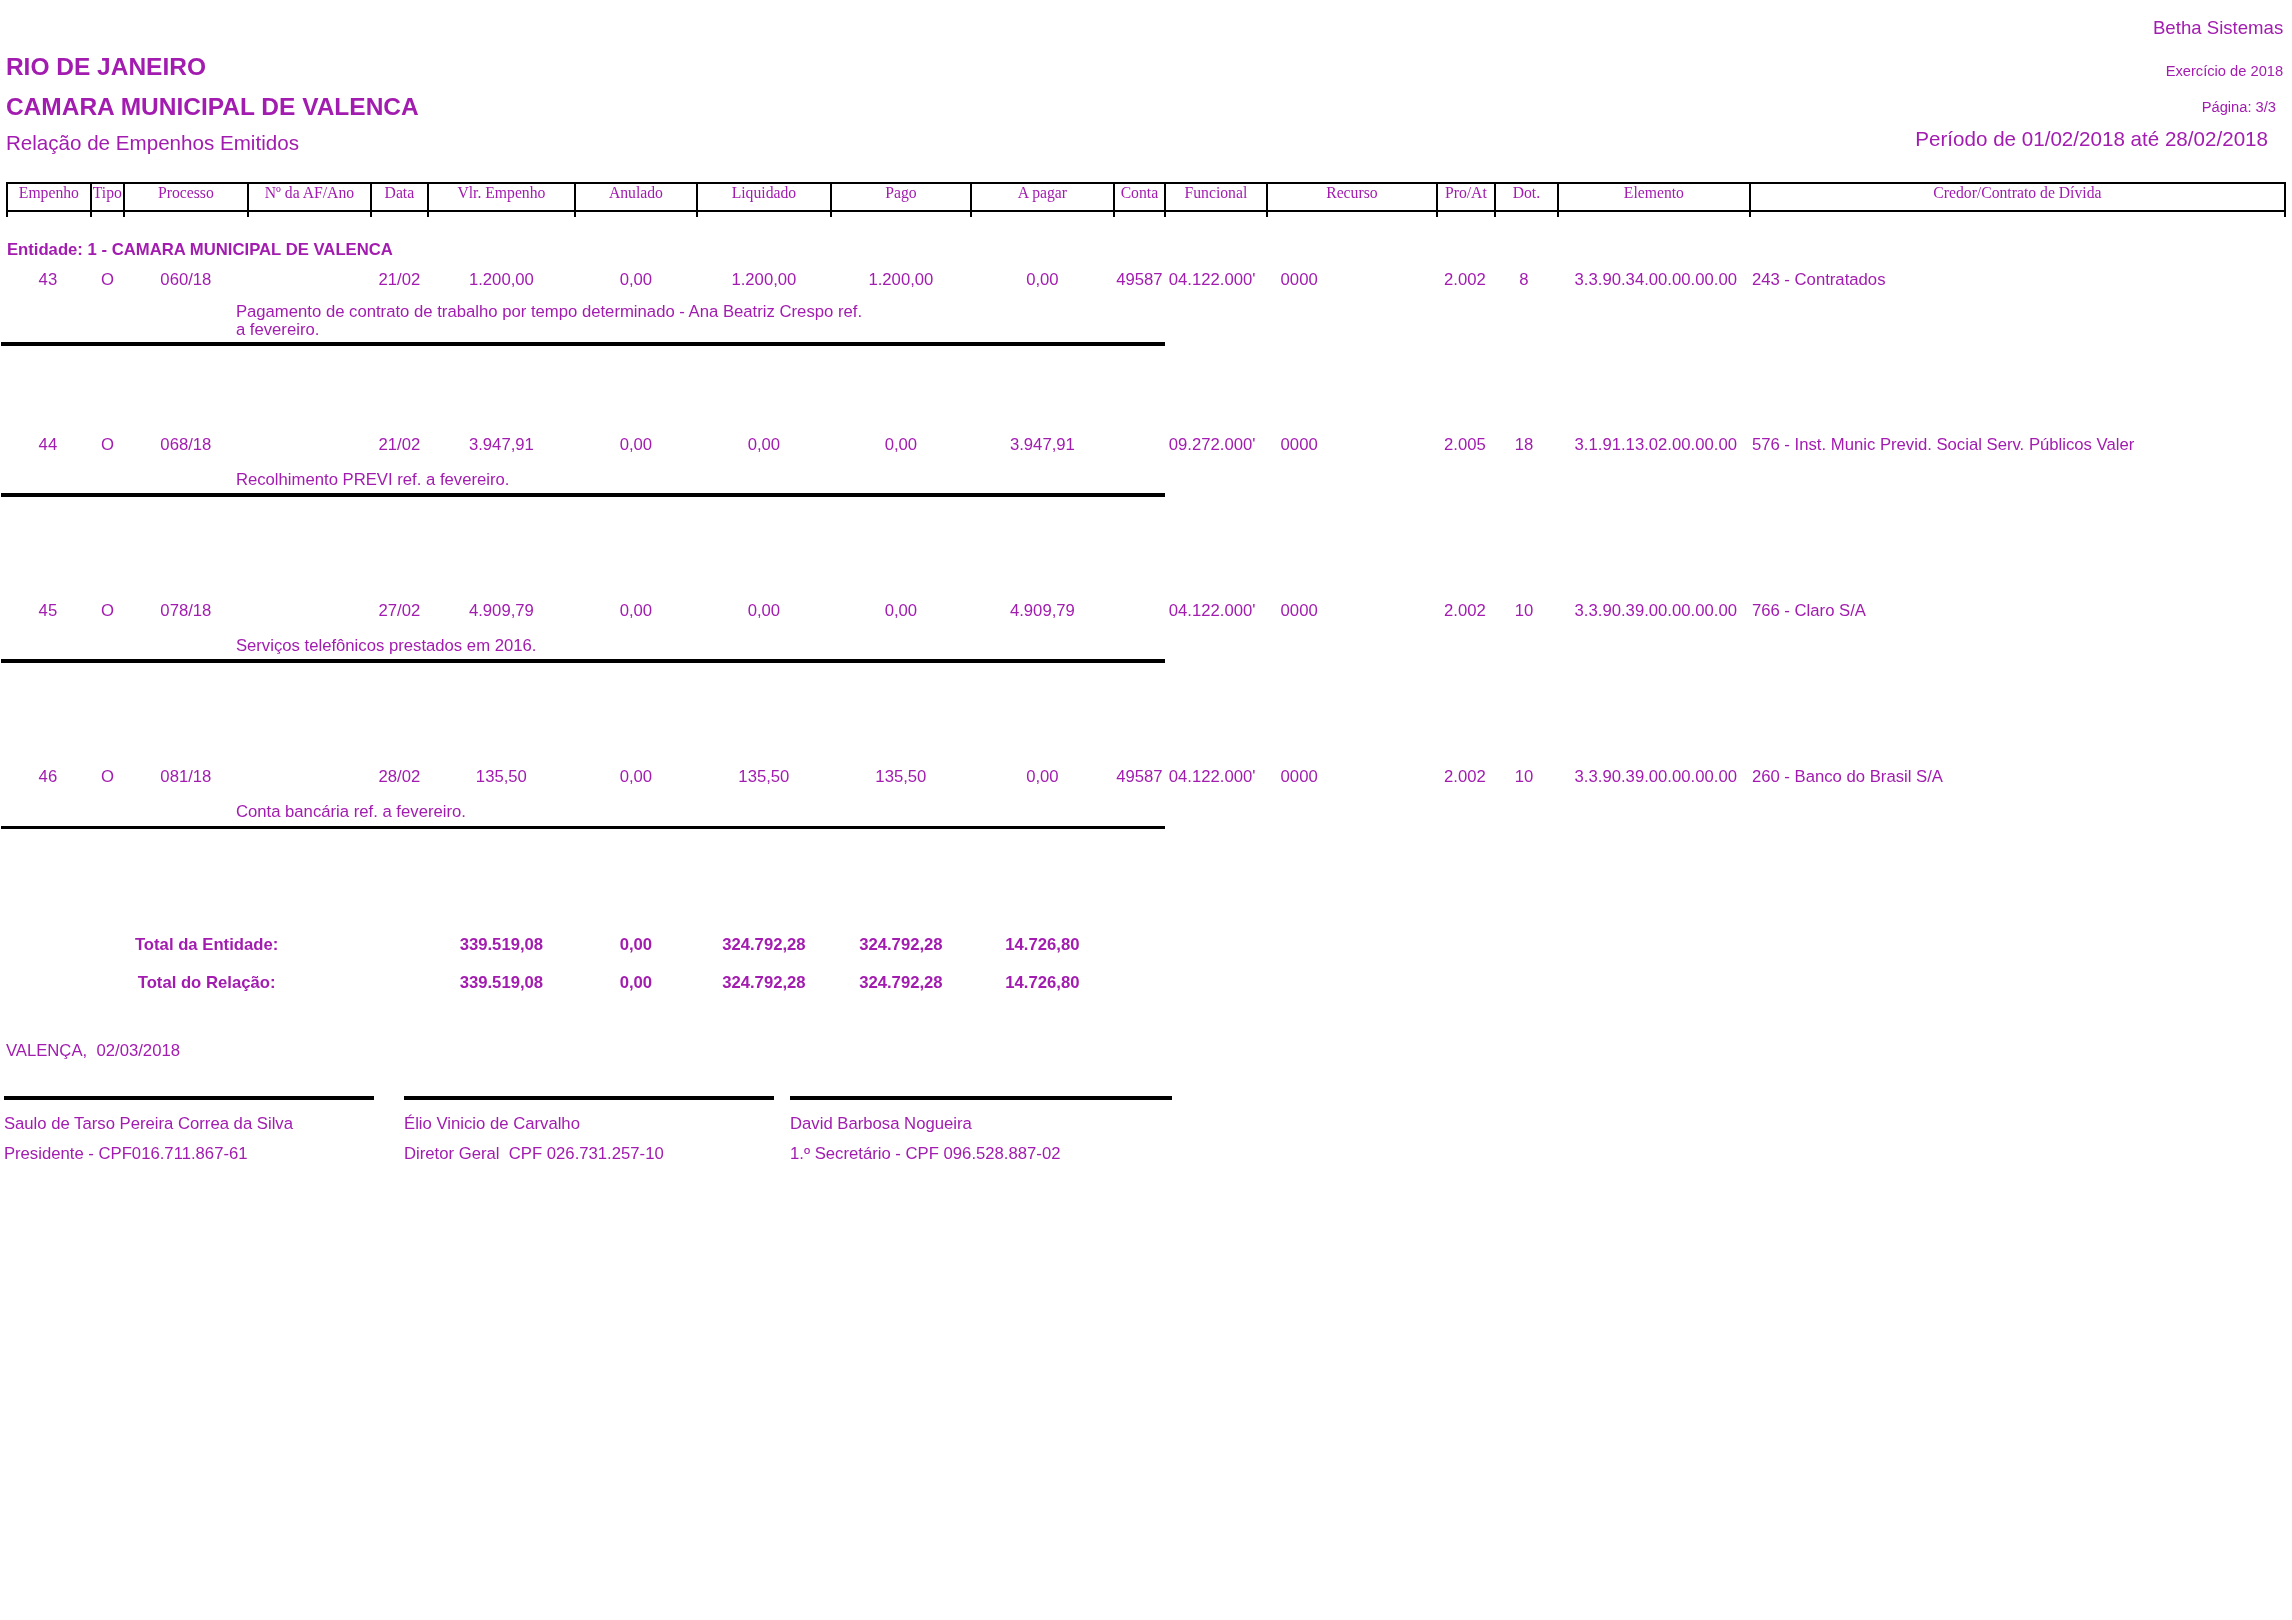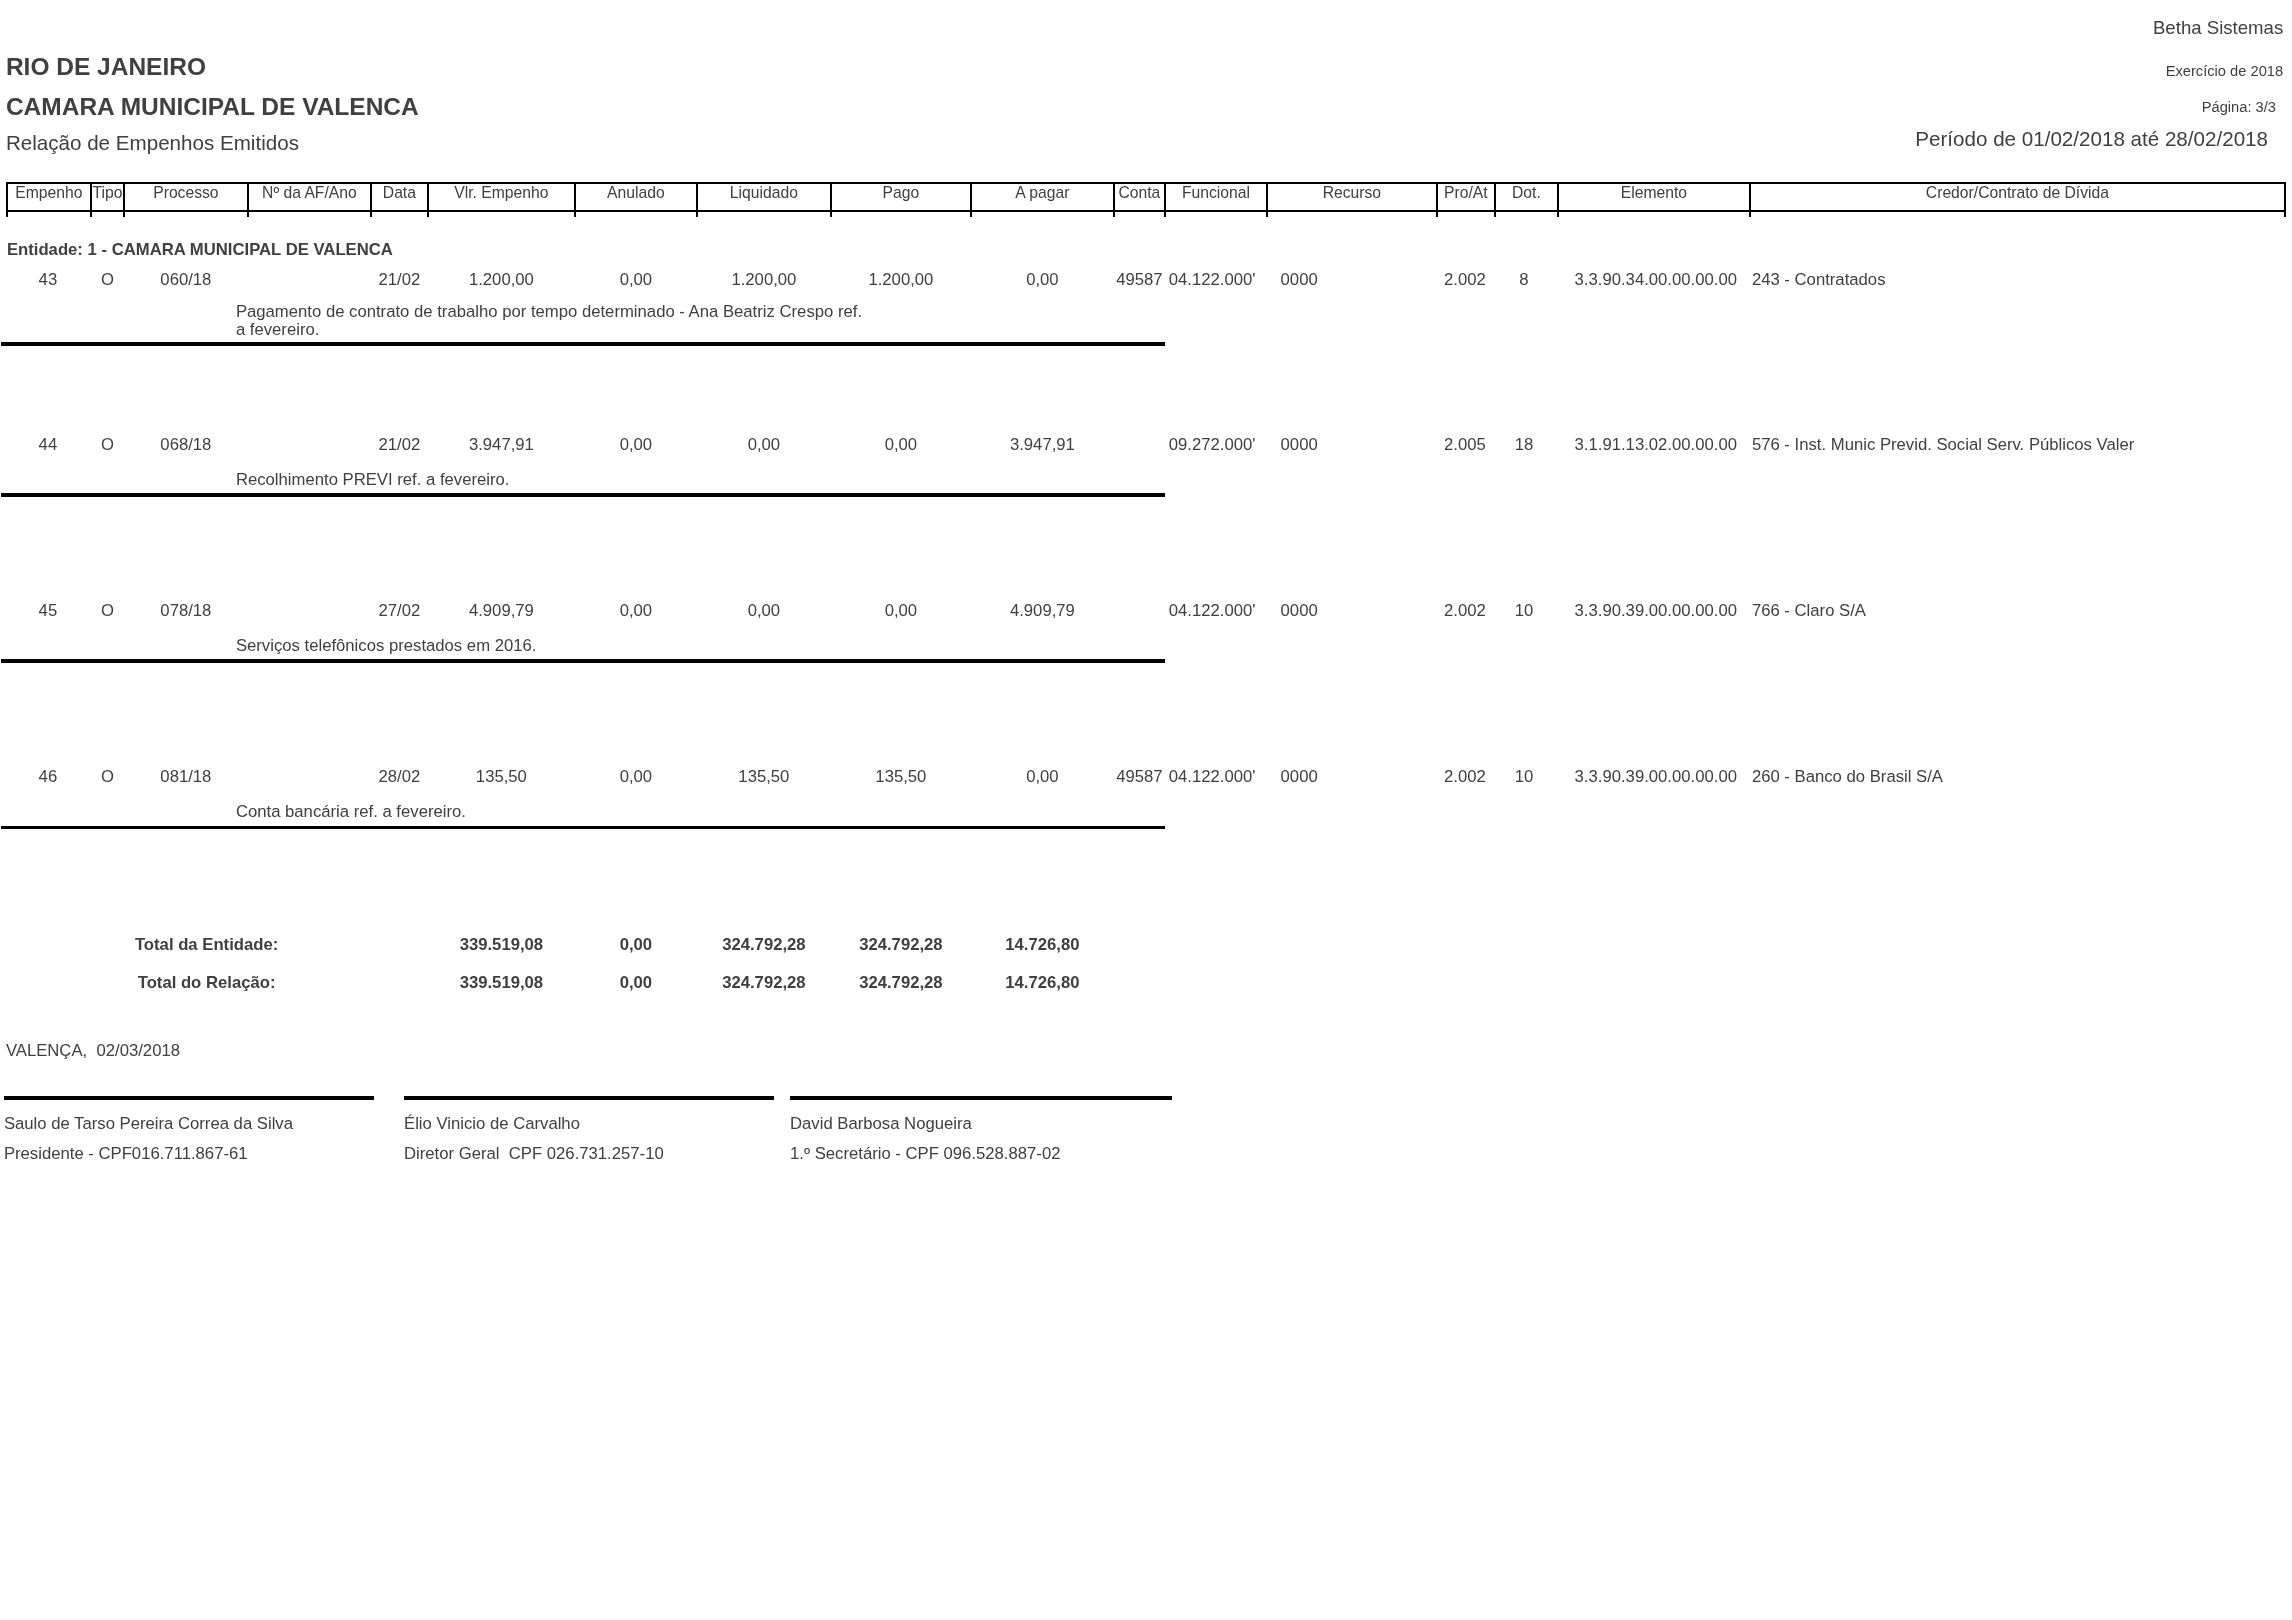--- a/index.html
+++ b/index.html
@@ -1,34 +1,34 @@
 <!DOCTYPE html>
 <html><head>
 <meta charset="utf-8">
 <style>
   html,body { margin:0; padding:0; background:#fff; }
   .page {
     position:relative; width:2293px; height:1620px; background:#ffffff;
-    font-family:"Liberation Sans", sans-serif; color:#404040;
+    font-family:"Liberation Sans", sans-serif; color:#a21caf;
     overflow:hidden;
   }
   .abs { position:absolute; white-space:nowrap; }
   .hdr-state   { left:5.9px;  top:53px;  font-size:24.5px; font-weight:bold; }
   .hdr-entity  { left:5.9px;  top:93px;  font-size:24.5px; font-weight:bold; }
   .hdr-title   { left:5.9px;  top:131px; font-size:20.6px; }
   .hdr-vendor  { right:9.8px; top:16.7px;  font-size:18.6px; text-align:right; }
   .hdr-exerc   { right:9.8px; top:63px;  font-size:14.7px; text-align:right; }
   .hdr-page    { right:17px; top:99px; font-size:14.7px; text-align:right; }
   .hdr-period  { right:25px; top:127px; font-size:20.6px; text-align:right; }
 
   table.report { position:absolute; left:5.9px; top:182px; width:2278px;
     border-collapse:collapse; table-layout:fixed; font-size:16.7px; }
   table.report td { padding:0; vertical-align:top; white-space:nowrap; overflow:visible; line-height:18.6px; }
   td.h { border-top:2.9px solid #000; border-bottom:2.9px solid #000; border-left:2px solid #000;
-         text-align:center; font-size:15.7px; height:25.5px; vertical-align:middle; padding:0 1px; line-height:15.7px; }
+         text-align:center; font-size:15.7px; height:25.5px; vertical-align:middle; padding:0 1px; line-height:15.7px;font-family:Liberation Serif, serif; }
   td.h.last { border-right:2px solid #000; }
   tr.ticks td { border-left:2px solid #000; height:5.9px; }
   tr.ticks td.last { border-right:2px solid #000; }
   .r { text-align:center; }
   .c { text-align:center; }
   .l { text-align:left; }
   .pr2 { padding-right:2px !important; }
   .pr5 { padding-right:4.9px !important; }
   .pr22 { padding-right:21.6px !important; }
   .pl2 { padding-left:2px !important; }

